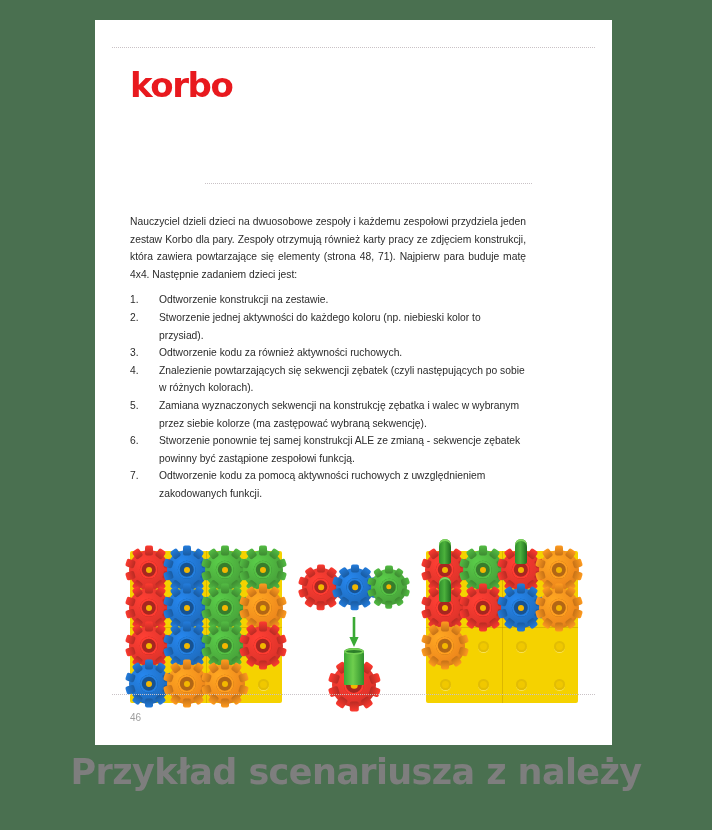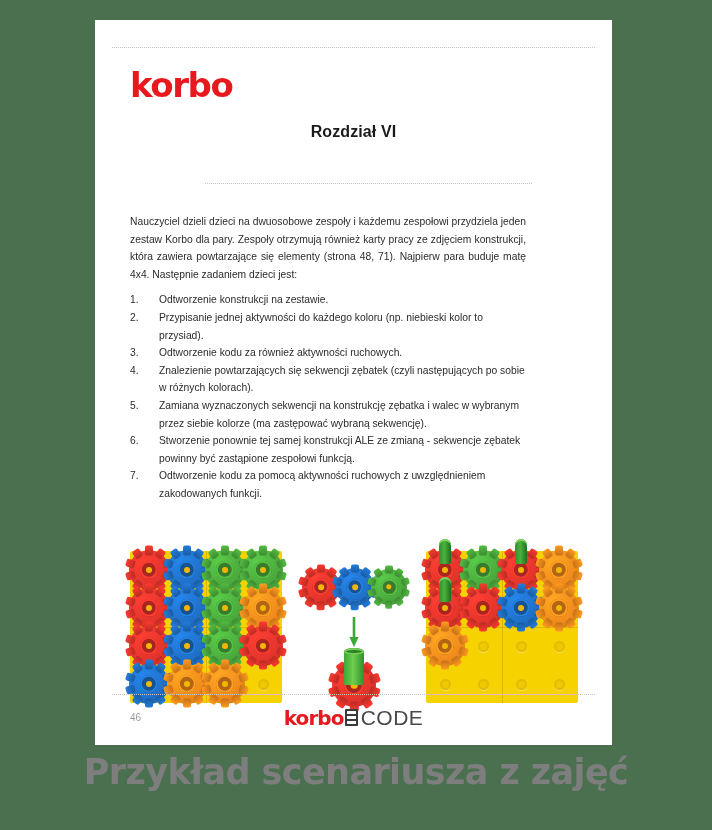--- a/index.html
+++ b/index.html
@@ -332,37 +332,36 @@
 </style>
 </head>
 <body>
 
 <div id="page-sheet">
 
   <div id="top-rule" class="dotted-rule"></div>
 
   <div id="korbo-logo">korbo</div>
 
-  <div id="chapter-label">Rozdział VI</div>
 
   <div id="title-rule" class="dotted-rule"></div>
 
   <div id="content">
 
 
     <p id="intro-paragraph">Nauczyciel dzieli dzieci na dwuosobowe zespoły i każdemu zespołowi przydziela jeden zestaw Korbo dla pary. Zespoły otrzymują również karty pracy ze zdjęciem konstrukcji, która zawiera powtarzające się elementy (strona 48, 71). Najpierw para buduje matę 4x4. Następnie zadaniem dzieci jest:</p>
 
     <ol id="steps-list">
       <li>
         <span class="num">1.</span>
         <span class="txt">Odtworzenie konstrukcji na zestawie.</span>
       </li>
       <li>
         <span class="num">2.</span>
-        <span class="txt">Przypisanie jednej aktywności do każdego koloru (np. niebieski kolor to przysiad).</span>
+        <span class="txt">Stworzenie jednej aktywności do każdego koloru (np. niebieski kolor to przysiad).</span>
       </li>
       <li>
         <span class="num">3.</span>
         <span class="txt">Odtworzenie kodu za również aktywności ruchowych.</span>
       </li>
       <li>
         <span class="num">4.</span>
         <span class="txt">Znalezienie powtarzających się sekwencji zębatek (czyli następujących po sobie w różnych kolorach).</span>
       </li>
       <li>
@@ -845,19 +844,16 @@
             </div>
           </div>
       </div>
     </div>
   </div>
 
   <div id="footer-rule" class="dotted-rule"></div>
 
   <div id="page-number">46</div>
 
-  <div id="footer-logo">
-    <span id="footer-korbo">korbo</span><span id="footer-block"><i></i><i></i><i></i></span><span id="footer-code">CODE</span>
-  </div>
 
 </div>
 
-<div id="caption">Przykład scenariusza z zajęć</div>
+<div id="caption">Przykład scenariusza z należy</div>
 
 </body></html>

